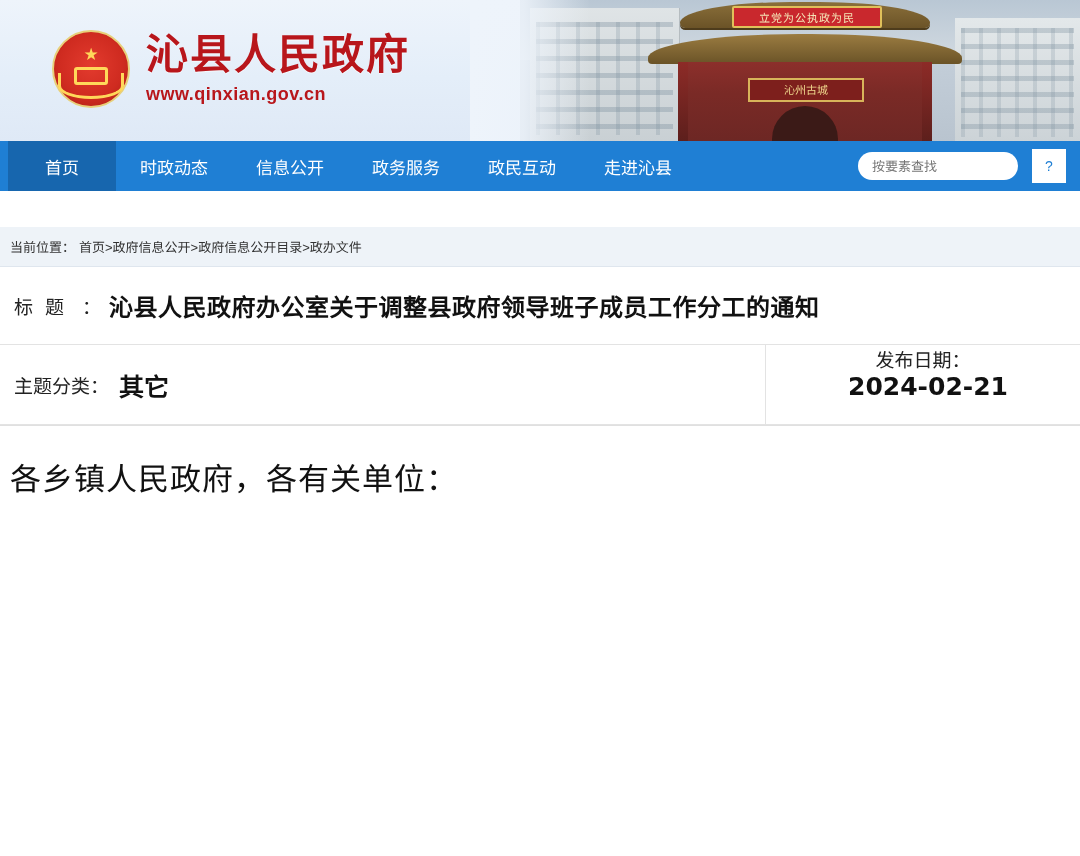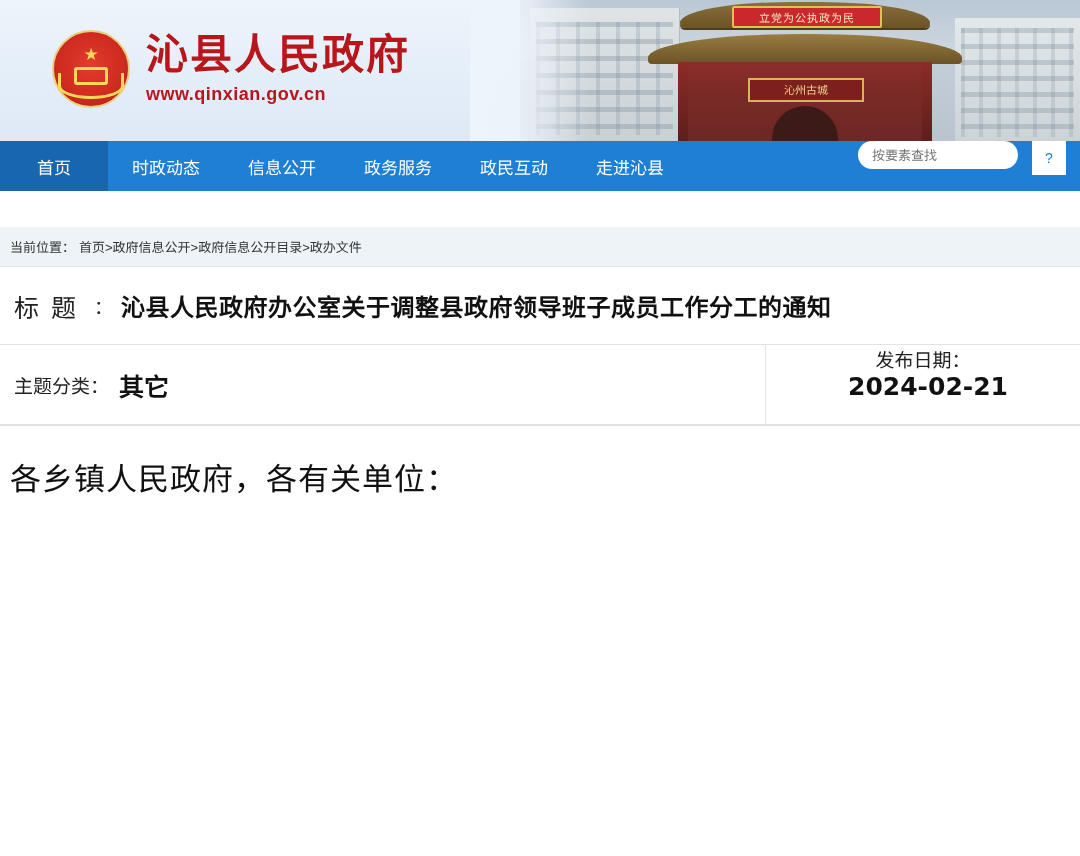--- a/index.html
+++ b/index.html
@@ -138,21 +138,21 @@
   .site-url {
     color: #b8161b; font-size: 18px; font-weight: 700; letter-spacing: .5px;
     margin-top: 6px;
   }
 
   
   .navbar {
     position: relative;
     width: 1080px; height: 50px;
     background: #1f7fd4;
-    display: flex; align-items: flex-start;
+    display: flex; align-items: center; padding-left: 8px;
   }
   .nav-home {
     width: 108px; height: 50px;
     background: #1766ae;
     color: #ffffff; font-size: 17px;
     display: flex; align-items: center; justify-content: center;
   }
   .nav-item {
     color: #ffffff; font-size: 17px;
     padding: 0 24px; height: 50px;
@@ -194,21 +194,21 @@
   .meta {
     width: 1080px;
     border-bottom: 1px solid #e0e0e0;
   }
   .meta-row1 {
     display: flex; align-items: center;
     height: 78px; padding: 0 14px;
     border-bottom: 1px solid #e3e3e3;
   }
   .meta-key {
-    font-size: 25px; color: #222; letter-spacing: 12px;
+    font-size: 19px; color: #222; letter-spacing: 12px;
     white-space: nowrap; margin-right: 6px;
   }
   .meta-colon { font-size: 19px; color: #222; margin-right: 8px; }
   .doc-title {
     font-size: 24px; color: #111; font-weight: 700;
     letter-spacing: .5px;
     font-family: "DejaVu Sans", "Liberation Sans", sans-serif;
   }
   .meta-row2 {
     display: flex; height: 80px; border-bottom: 1px solid #e3e3e3;

